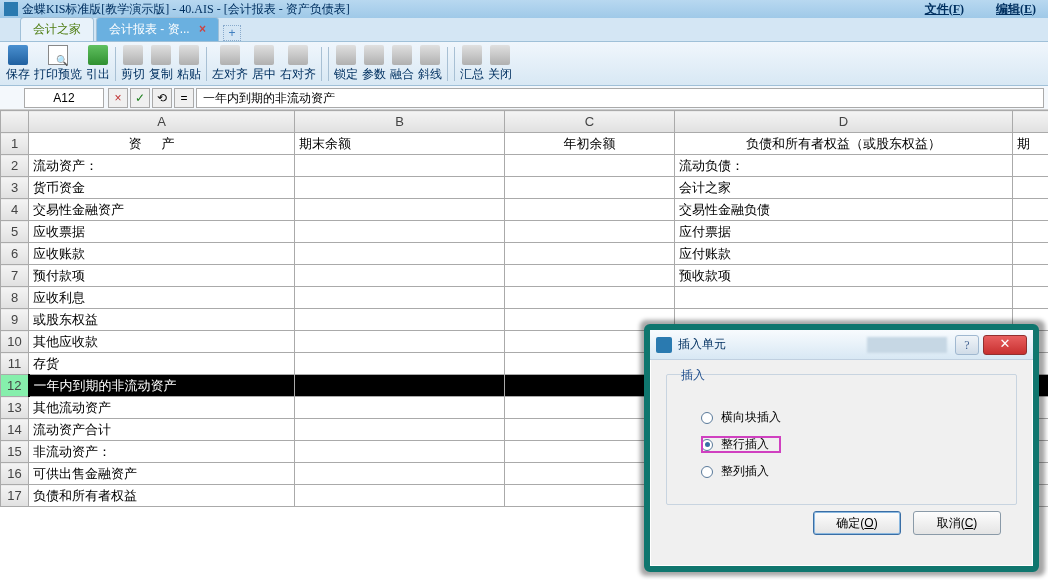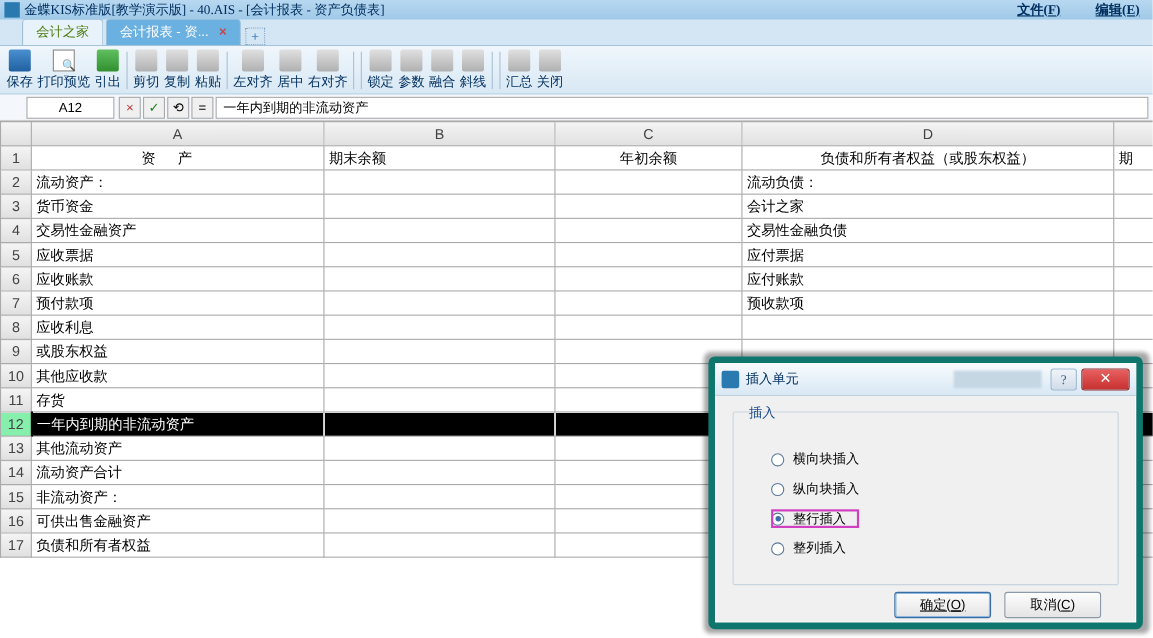--- a/index.html
+++ b/index.html
@@ -67,21 +67,21 @@
 .dlg-close { width: 44px; height: 20px; background: linear-gradient(#e86060, #c83030); border: 1px solid #903030; border-radius: 3px; text-align: center; line-height: 16px; color: #fff; cursor: pointer; font-size: 13px; }
 .dlg-body { padding: 10px 16px; }
 .fieldset { border: 1px solid #c8d4e0; border-radius: 2px; padding: 12px 14px 14px; margin-top: 4px; }
 .fieldset-legend { position: relative; top: -20px; left: -4px; background: #f0f0f0; padding: 0 4px; color: #1a4a8a; height: 0; display: inline-block; }
 .radio-row { display: flex; align-items: center; margin: 6px 0 10px 20px; cursor: pointer; }
 .radio-circle { width: 12px; height: 12px; border: 1px solid #5a7a9a; border-radius: 50%; margin-right: 8px; display: inline-flex; align-items: center; justify-content: center; background: #fff; }
 .radio-circle.checked::after { content: ""; width: 5px; height: 5px; border-radius: 50%; background: #3a6ea5; }
 .radio-highlight { outline: 2px solid #d040c0; outline-offset: -2px; padding: 0 12px 0 0; display: inline-flex; align-items: center; }
 .dlg-buttons { display: flex; justify-content: flex-end; gap: 12px; padding: 6px 16px 0; }
 .dlg-btn { min-width: 88px; height: 24px; background: linear-gradient(#fdfdfd, #e4e4e4); border: 1px solid #8a9aa8; border-radius: 3px; cursor: pointer; font-size: 12px; }
-.dlg-btn.default { border: 1px solid #3a6ea5; box-shadow: 0 0 0 1px #8ab8e0 inset; text-decoration: underline; }
+.dlg-btn.default { border: 1px solid #3a6ea5; box-shadow: 0 0 0 1px #8ab8e0 inset; }
 .underline { text-decoration: underline; }
 </style>
 </head>
 <body>
 
 <div class="title-bar">
   <div class="app-icon"></div>
   <span>金蝶KIS标准版[教学演示版] - 40.AIS - [会计报表 - 资产负债表]</span>
   <div class="title-bar-right">
     <span>文件(F)</span>
@@ -357,24 +357,20 @@
     <div class="dlg-close">✕</div>
   </div>
   <div class="dlg-body">
     <div class="fieldset">
       <span class="fieldset-legend">插入</span>
       <div class="radio-row">
         <span class="radio-circle"></span>
         <span>横向块插入</span>
       </div>
       <div class="radio-row">
-        <span class="radio-circle"></span>
-        <span>纵向块插入</span>
-      </div>
-      <div class="radio-row">
         <span class="radio-highlight">
           <span class="radio-circle checked"></span>
           <span>整行插入</span>
         </span>
       </div>
       <div class="radio-row">
         <span class="radio-circle"></span>
         <span>整列插入</span>
       </div>
     </div>

